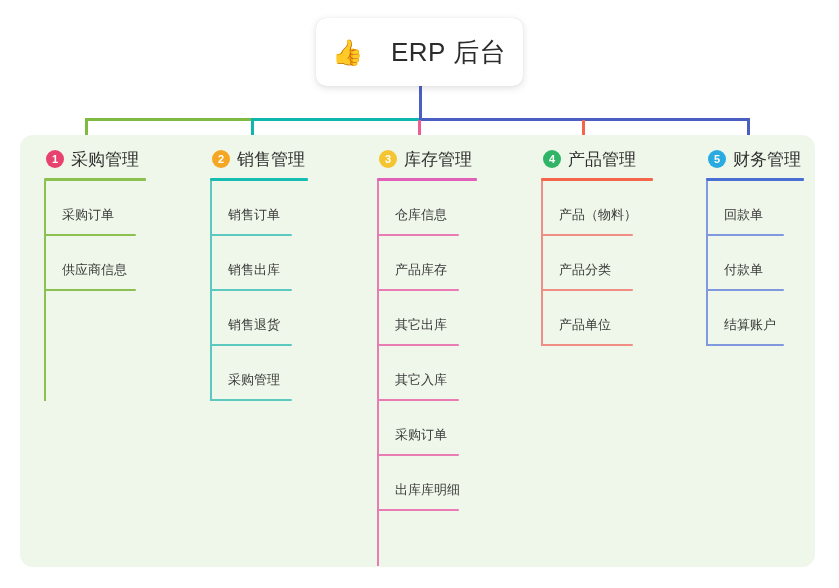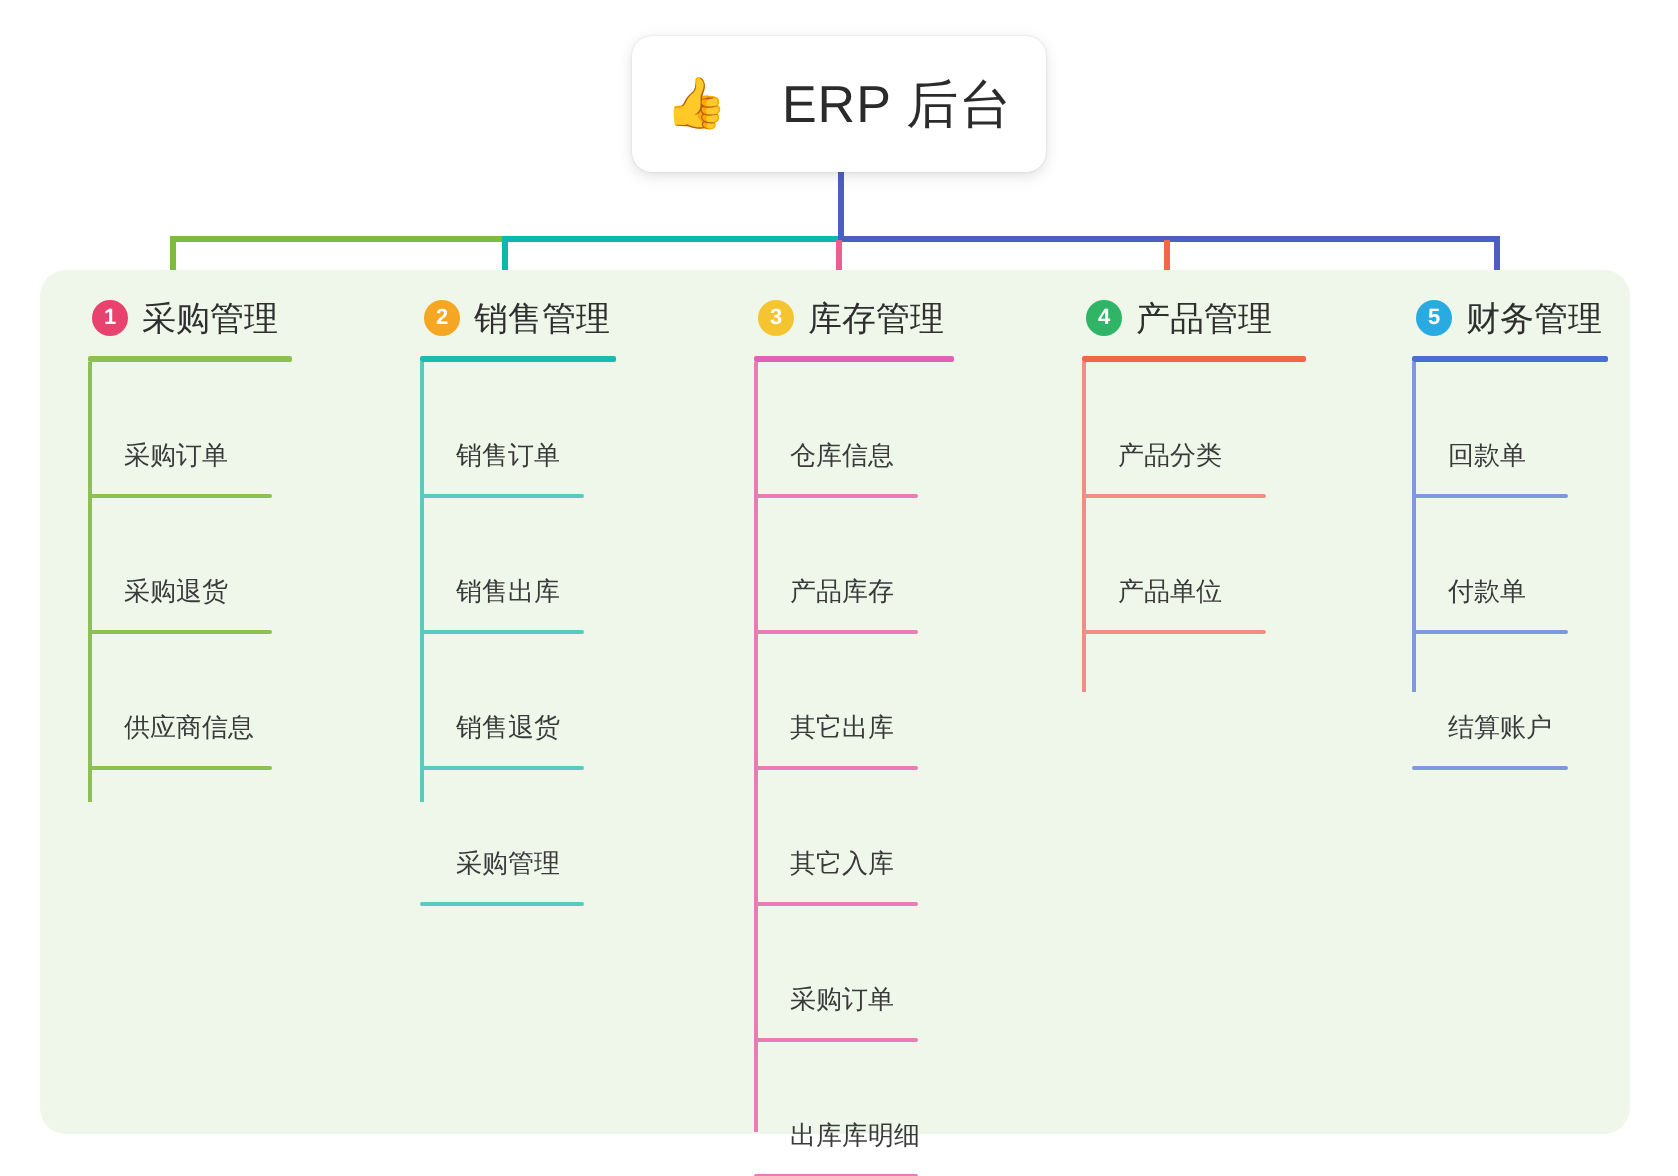--- a/index.html
+++ b/index.html
@@ -106,21 +106,21 @@
     margin-top: 0px;
   }
   .spine {
     position: absolute;
     left: 0px;
     top: 0px;
     width: 2px;
   }
   .leaf {
     position: relative;
-    height: 68px;
+    height: 55px;
     box-sizing: border-box;
     text-decoration: underline;
   }
   .leaf-label {
     position: absolute;
     left: 18px;
     bottom: 12px;
     font-size: 13px;
     color: #3a3a3a;
     white-space: nowrap;
@@ -167,24 +167,20 @@
         <span class="col-title">采购管理</span>
       </div>
       <div class="col-rule" style="background: rgb(140, 193, 82); width: 102px;"></div>
       <div class="leaves">
         <div class="spine" style="background: rgb(140, 193, 82); height: 220px;"></div>
         <div class="leaf">
           <span class="leaf-label">采购订单</span>
           <div class="leaf-rule" style="background: rgb(140, 193, 82); width: 92px;"></div>
         </div>
         <div class="leaf">
-          <span class="leaf-label">采购退货</span>
-          <div class="leaf-rule" style="background: rgb(140, 193, 82); width: 92px;"></div>
-        </div>
-        <div class="leaf">
           <span class="leaf-label">供应商信息</span>
           <div class="leaf-rule" style="background: rgb(140, 193, 82); width: 92px;"></div>
         </div>
       </div>
     </div>
     <div class="column" style="left: 210px;">
       <div class="col-header">
         <span class="badge" style="background: rgb(245, 166, 35);">2</span>
         <span class="col-title">销售管理</span>
       </div>
@@ -245,20 +241,24 @@
     </div>
     <div class="column" style="left: 541px;">
       <div class="col-header">
         <span class="badge" style="background: rgb(48, 181, 102);">4</span>
         <span class="col-title">产品管理</span>
       </div>
       <div class="col-rule" style="background: rgb(244, 102, 74); width: 112px;"></div>
       <div class="leaves">
         <div class="spine" style="background: rgb(240, 141, 132); height: 165px;"></div>
         <div class="leaf">
+          <span class="leaf-label">产品（物料）</span>
+          <div class="leaf-rule" style="background: rgb(240, 141, 132); width: 92px;"></div>
+        </div>
+        <div class="leaf">
           <span class="leaf-label">产品分类</span>
           <div class="leaf-rule" style="background: rgb(240, 141, 132); width: 92px;"></div>
         </div>
         <div class="leaf">
           <span class="leaf-label">产品单位</span>
           <div class="leaf-rule" style="background: rgb(240, 141, 132); width: 92px;"></div>
         </div>
       </div>
     </div>
     <div class="column" style="left: 706px;">

